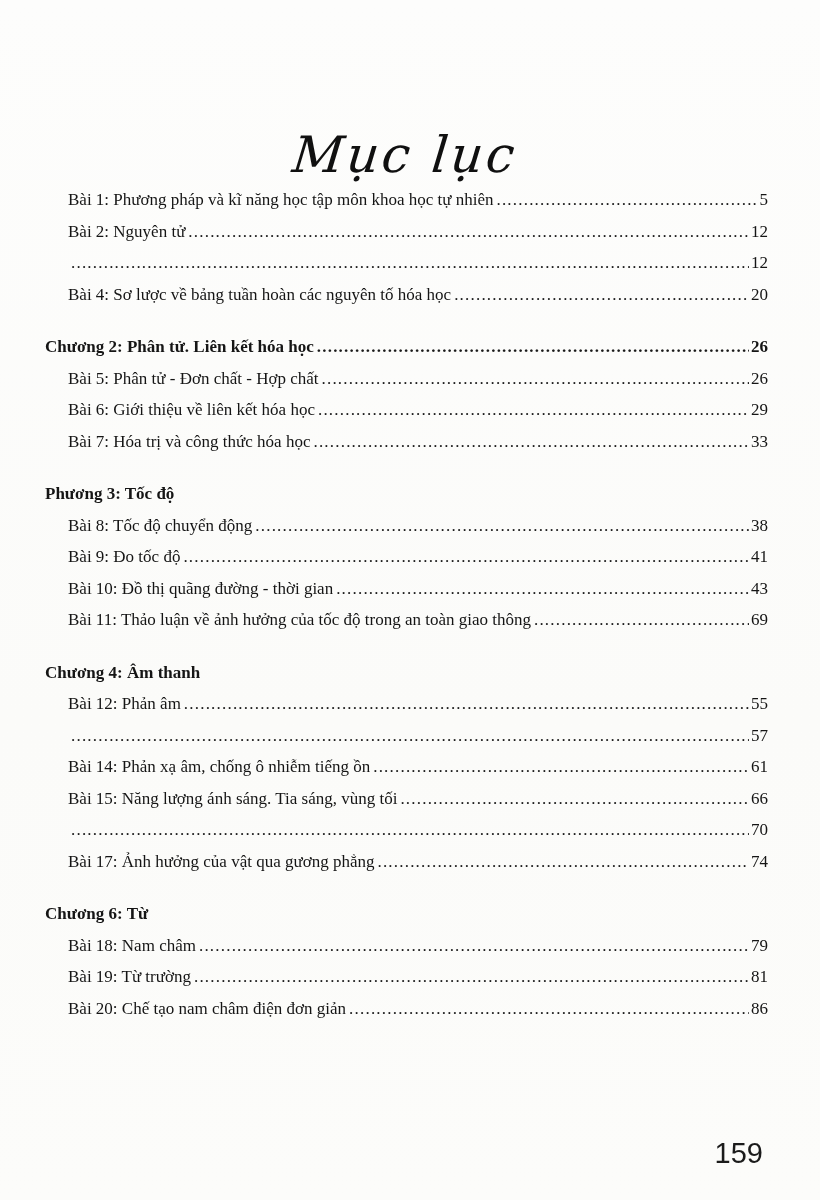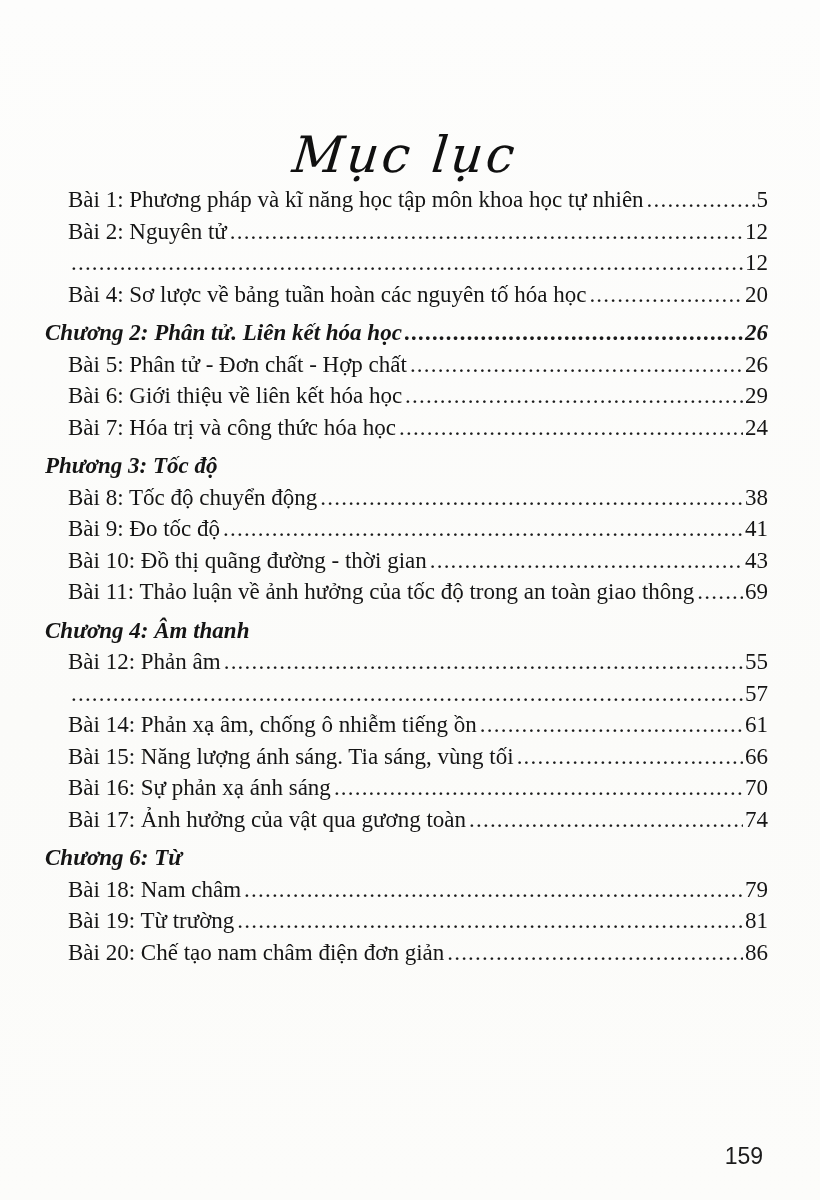--- a/index.html
+++ b/index.html
@@ -29,47 +29,47 @@
   }
   .toc {
     position: absolute;
     top: 184px;
     left: 45px;
     right: 52px;
   }
   .toc-line {
     display: flex;
     align-items: baseline;
-    font-size: 23px;
+    font-size: 17px;
     line-height: 31.5px;
     white-space: nowrap;
     justify-content: space-between;
   }
   .toc-line.lesson { padding-left: 23px; }
   .toc-line.chapter { font-weight: 700; }
-  .toc-line.gap-before { margin-top: 7px; font-style: italic; }
+  .toc-line.gap-before { margin-top: 21px; }
   .toc-label { flex: 0 0 auto; }
   .toc-dots {
     flex: 1 1 auto;
     overflow: hidden;
     white-space: nowrap;
     margin: 0 2px 0 3px;
     letter-spacing: 1.2px;
     color: #1a1a1a;
   }
   .toc-dots::after {
     content: "......................................................................................................................................................................";
   }
   .toc-page { flex: 0 0 auto; }
   .folio {
     position: absolute;
     right: 57px;
     bottom: 30px;
     font-family: "Liberation Sans", sans-serif;
-    font-size: 23px;
+    font-size: 29px;
     color: #1b1b1b;
   }
 </style>
 </head>
 <body>
 
 <div class="page">
   <h1 class="title">Mục lục</h1>
   <div class="toc" id="toc-list">
       <div class="toc-line lesson">
@@ -102,21 +102,21 @@
     <span class="toc-page">26</span>
   </div>
       <div class="toc-line lesson">
     <span class="toc-label">Bài 6: Giới thiệu về liên kết hóa học</span>
     <span class="toc-dots"></span>
     <span class="toc-page">29</span>
   </div>
       <div class="toc-line lesson">
     <span class="toc-label">Bài 7: Hóa trị và công thức hóa học</span>
     <span class="toc-dots"></span>
-    <span class="toc-page">24</span>
+    <span class="toc-page">33</span>
   </div>
       <div class="toc-line chapter gap-before">
     <span class="toc-label">Phương 3: Tốc độ</span>
 
   </div>
       <div class="toc-line lesson">
     <span class="toc-label">Bài 8: Tốc độ chuyển động</span>
     <span class="toc-dots"></span>
     <span class="toc-page">38</span>
   </div>
@@ -152,26 +152,25 @@
     <span class="toc-label">Bài 14: Phản xạ âm, chống ô nhiễm tiếng ồn</span>
     <span class="toc-dots"></span>
     <span class="toc-page">61</span>
   </div>
       <div class="toc-line lesson">
     <span class="toc-label">Bài 15: Năng lượng ánh sáng. Tia sáng, vùng tối</span>
     <span class="toc-dots"></span>
     <span class="toc-page">66</span>
   </div>
       <div class="toc-line lesson">
-    <span class="toc-label">Bài 16: Sự phản xạ ánh sáng</span>
     <span class="toc-dots"></span>
     <span class="toc-page">70</span>
   </div>
       <div class="toc-line lesson">
-    <span class="toc-label">Bài 17: Ảnh hưởng của vật qua gương toàn</span>
+    <span class="toc-label">Bài 17: Ảnh hưởng của vật qua gương phẳng</span>
     <span class="toc-dots"></span>
     <span class="toc-page">74</span>
   </div>
       <div class="toc-line chapter gap-before">
     <span class="toc-label">Chương 6: Từ</span>
 
   </div>
       <div class="toc-line lesson">
     <span class="toc-label">Bài 18: Nam châm</span>
     <span class="toc-dots"></span>

